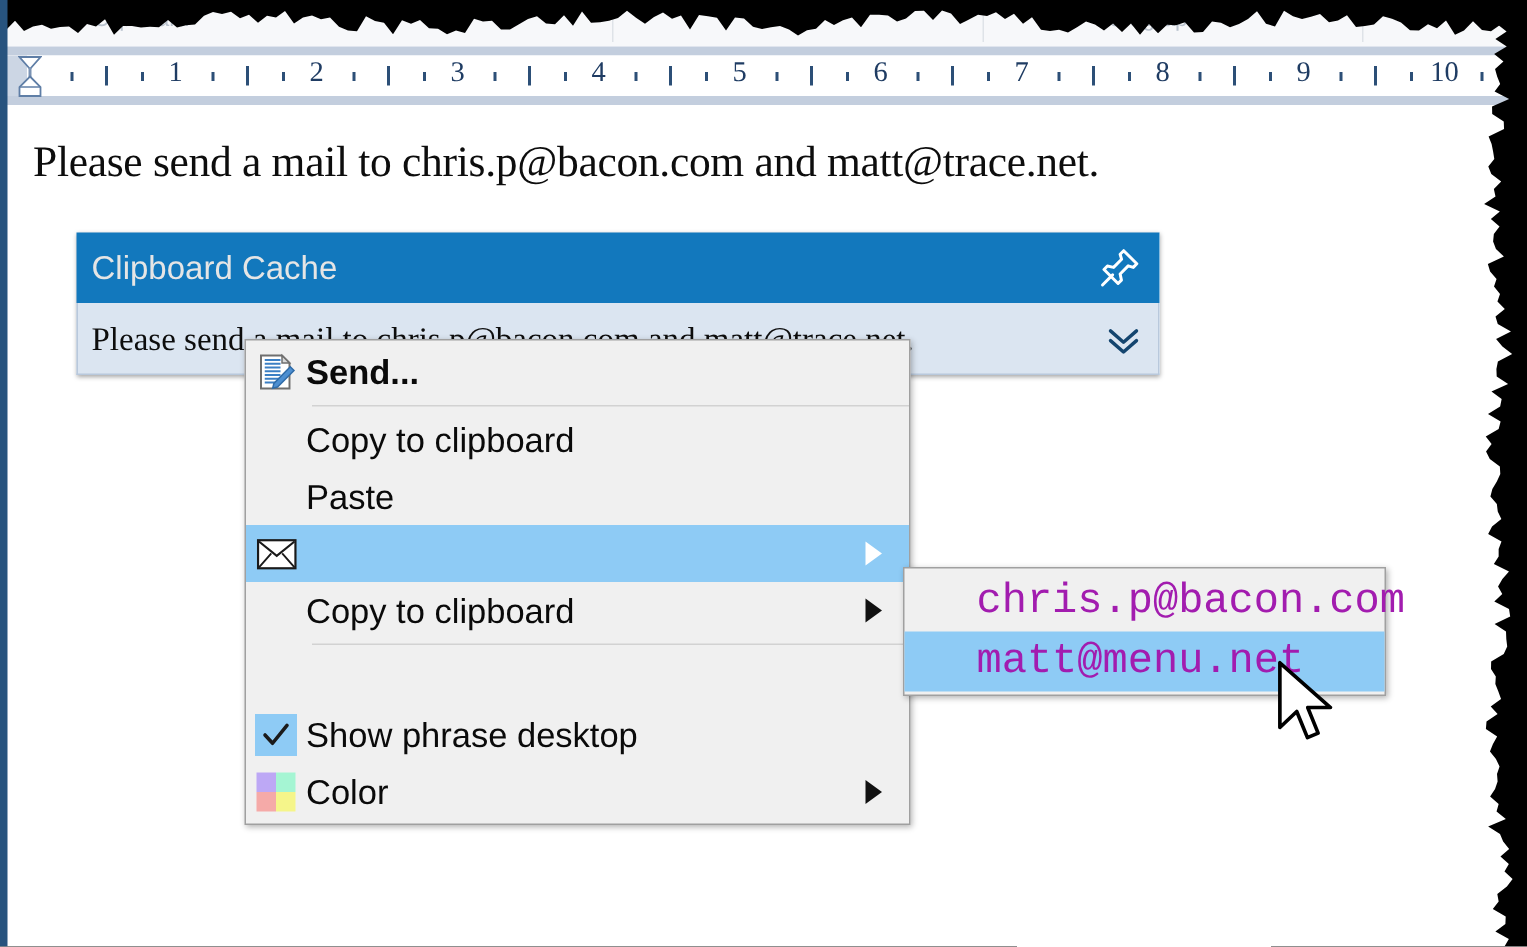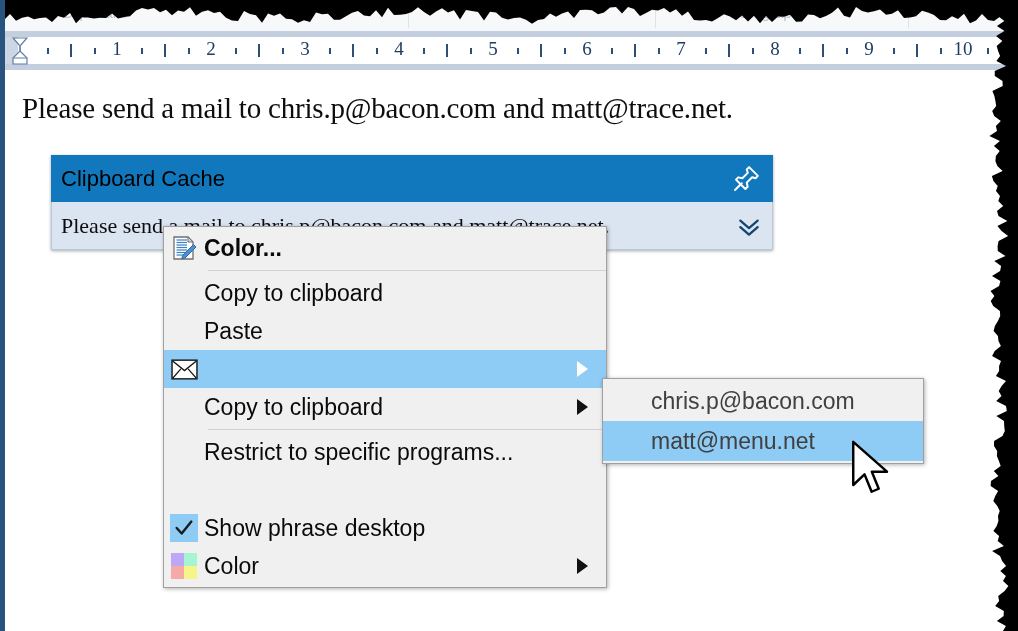--- a/index.html
+++ b/index.html
@@ -76,21 +76,21 @@
   .cc-window{
     position:absolute;left:51px;top:155px;width:722px;
     box-shadow:0 1px 3px rgba(0,0,0,.35);
     z-index:10;
   }
   .cc-title{
     height:47px;background:#1278bd;display:flex;align-items:center;
     padding:0 12px 0 10px;box-sizing:border-box;
   }
   .cc-title-text{
-    color:#000000;font-size:22px;flex:1;
+    color:#e5e5e5;font-size:22px;flex:1;
     font-family:"Liberation Sans", sans-serif;
   }
   .pin-icon{width:30px;height:30px;display:block;}
   .cc-row{
     height:48px;background:#dbe5f1;border:1px solid #b8c8dc;border-top:none;
     display:flex;align-items:center;padding:0 10px 0 9px;box-sizing:border-box;
   }
   .cc-row-text{
     font-family:"Liberation Serif", serif;font-size:22px;color:#0d0d0d;
     flex:1;white-space:nowrap;overflow:hidden;
@@ -130,21 +130,21 @@
   .color-grid{width:26px;height:26px;display:grid;grid-template-columns:1fr 1fr;grid-template-rows:1fr 1fr;}
 
   
   .sub-menu{
     position:absolute;left:602px;top:378px;width:322px;
     background:#f0f0f0;border:1px solid #a0a0a0;z-index:25;
     box-shadow:1px 1px 4px rgba(0,0,0,.30);box-sizing:border-box;padding:2px 0;
   }
   .sub-mi{
     display:flex;align-items:center;height:40px;padding-left:48px;box-sizing:border-box;
-    font-family:Liberation Sans, sans-serif;font-size:23px;color:#404040;white-space:nowrap;
+    font-family:Liberation Mono, monospace;font-size:28px;color:#a21caf;white-space:nowrap;
   }
   .sub-mi.sel{background:#8ecbf5;}
 
   
   .cursor{position:absolute;left:849px;top:440px;width:46px;height:60px;z-index:40;pointer-events:none;}
 </style>
 </head>
 <body>
 
 <div id="root">
@@ -248,21 +248,21 @@
               <line x1="5.5" y1="5" x2="16" y2="5" stroke="#3b7fc4" stroke-width="1.2"></line>
               <line x1="5.5" y1="7.5" x2="16" y2="7.5" stroke="#3b7fc4" stroke-width="1.2"></line>
               <line x1="5.5" y1="10" x2="16" y2="10" stroke="#3b7fc4" stroke-width="1.2"></line>
               <line x1="5.5" y1="12.5" x2="16" y2="12.5" stroke="#3b7fc4" stroke-width="1.2"></line>
               <line x1="5.5" y1="15" x2="16" y2="15" stroke="#3b7fc4" stroke-width="1.2"></line>
               <line x1="5.5" y1="17.5" x2="16" y2="17.5" stroke="#3b7fc4" stroke-width="1.2"></line>
               <line x1="5.5" y1="20" x2="16" y2="20" stroke="#3b7fc4" stroke-width="1.2"></line>
               <path d="M22.5 9.5 L25 12 L14 23 L10.8 23.8 L11.6 20.6 Z" fill="#4d8fd1" stroke="#2f6ba8" stroke-width="1"></path>
             </svg>
           </div>
-          <div class="lbl">Color...</div>
+          <div class="lbl">Send...</div>
         </div>
         <div class="msep"></div>
         <div class="mi">
           <div class="ic"></div>
           <div class="lbl">Copy to clipboard</div>
         </div>
         <div class="mi">
           <div class="ic"></div>
           <div class="lbl">Paste</div>
         </div>
@@ -275,24 +275,20 @@
             </svg>
           </div>
           <div class="arrow"></div>
         </div>
         <div class="mi">
           <div class="ic"></div>
           <div class="lbl">Copy to clipboard</div>
           <div class="arrow"></div>
         </div>
         <div class="msep"></div>
-        <div class="mi">
-          <div class="ic"></div>
-          <div class="lbl">Restrict to specific programs...</div>
-        </div>
         <div class="mi">
           <div class="ic"></div>
         </div>
         <div class="mi">
           <div class="ic">
             <div class="chk-box">
               <svg viewBox="0 0 24 24" style="width:22px;height:22px;">
                 <polyline points="4,12 9.5,18 20,5" fill="none" stroke="#1a1a1a" stroke-width="2.6" stroke-linecap="round" stroke-linejoin="round"></polyline>
               </svg>
             </div>

